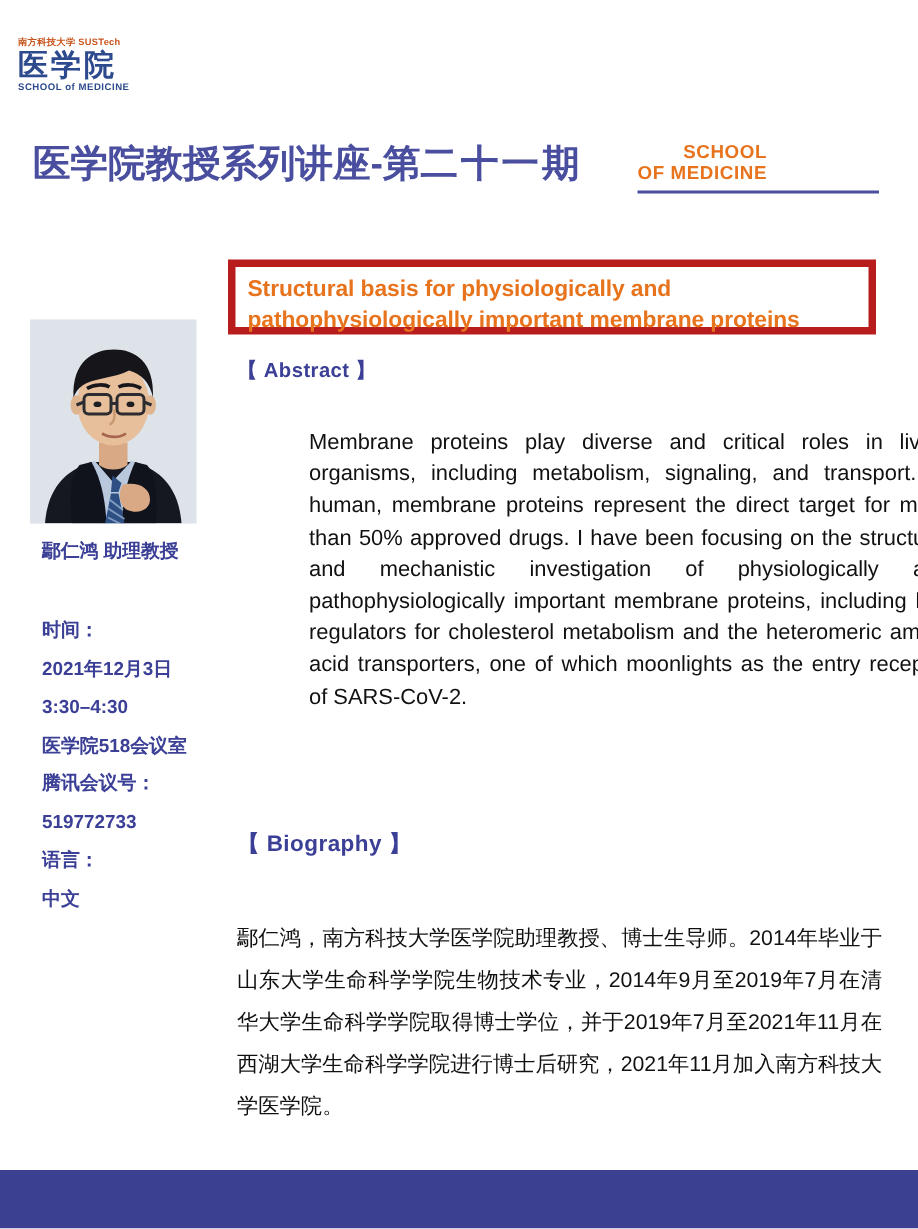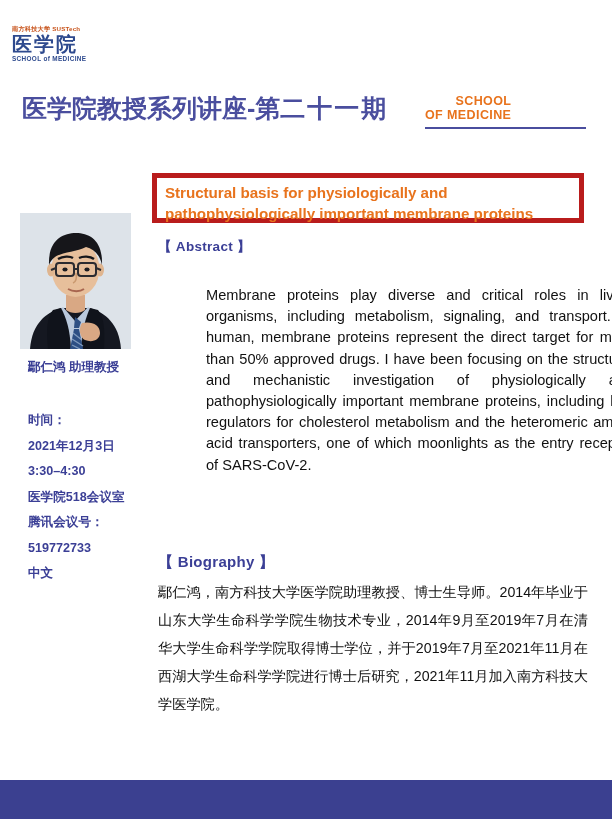--- a/index.html
+++ b/index.html
@@ -175,21 +175,21 @@
     left: 158px;
     top: 553px;
     font-size: 15px;
     font-weight: bold;
     color: #3b3f96;
     letter-spacing: .3px;
   }
   .bio-body {
     position: absolute;
     left: 158px;
-    top: 578px;
+    top: 612px;
     width: 430px;
     font-size: 14.2px;
     line-height: 28px;
     text-align: justify;
     color: #111111;
   }
 
   
   .footer-bar {
     position: absolute;
@@ -277,20 +277,21 @@
 
 <div class="speaker-name">鄢仁鸿 助理教授</div>
 
 <div class="info-list">
   <div>时间：</div>
   <div>2021年12月3日</div>
   <div>3:30–4:30</div>
   <div>医学院518会议室</div>
   <div>腾讯会议号：</div>
   <div>519772733</div>
+  <div>语言：</div>
   <div>中文</div>
 </div>
 
 <div class="abs-head">【 Abstract 】</div>
 <div class="abs-body">Membrane proteins play diverse and critical roles in living organisms, including metabolism, signaling, and transport. In human, membrane proteins represent the direct target for more than 50% approved drugs.  I have been focusing on the structural and mechanistic investigation of physiologically and pathophysiologically important membrane proteins, including key regulators for cholesterol metabolism and the heteromeric amino acid transporters, one of which moonlights as the entry receptor of SARS-CoV-2.</div>
 
 <div class="bio-head">【 Biography 】</div>
 <div class="bio-body">鄢仁鸿，南方科技大学医学院助理教授、博士生导师。2014年毕业于山东大学生命科学学院生物技术专业，2014年9月至2019年7月在清华大学生命科学学院取得博士学位，并于2019年7月至2021年11月在西湖大学生命科学学院进行博士后研究，2021年11月加入南方科技大学医学院。</div>
 
 <div class="footer-bar"></div>

